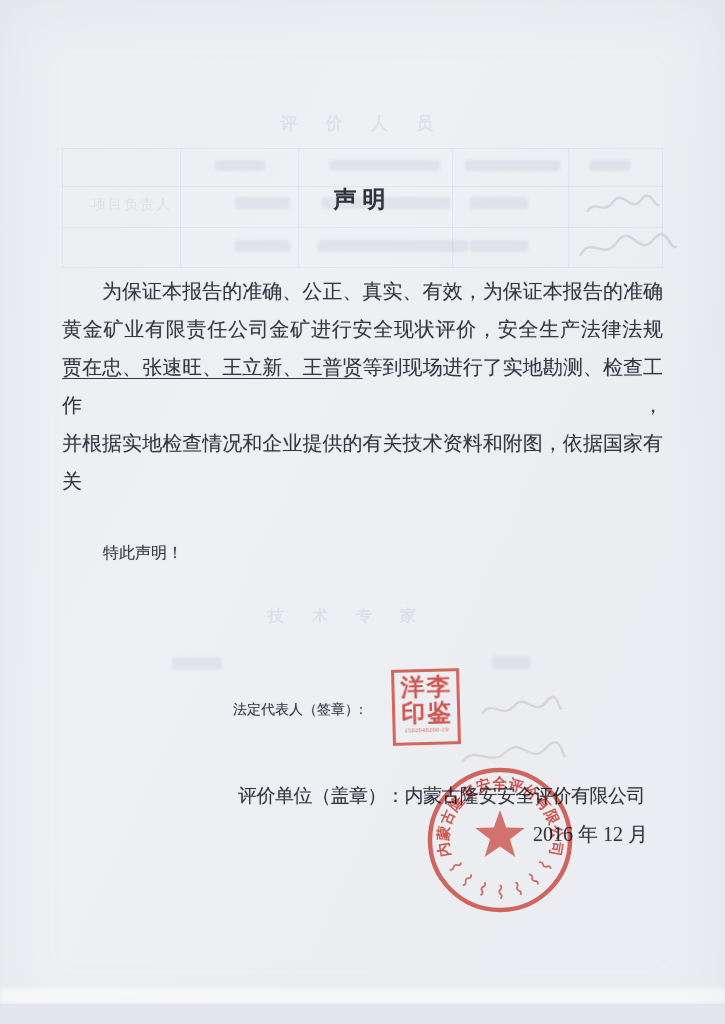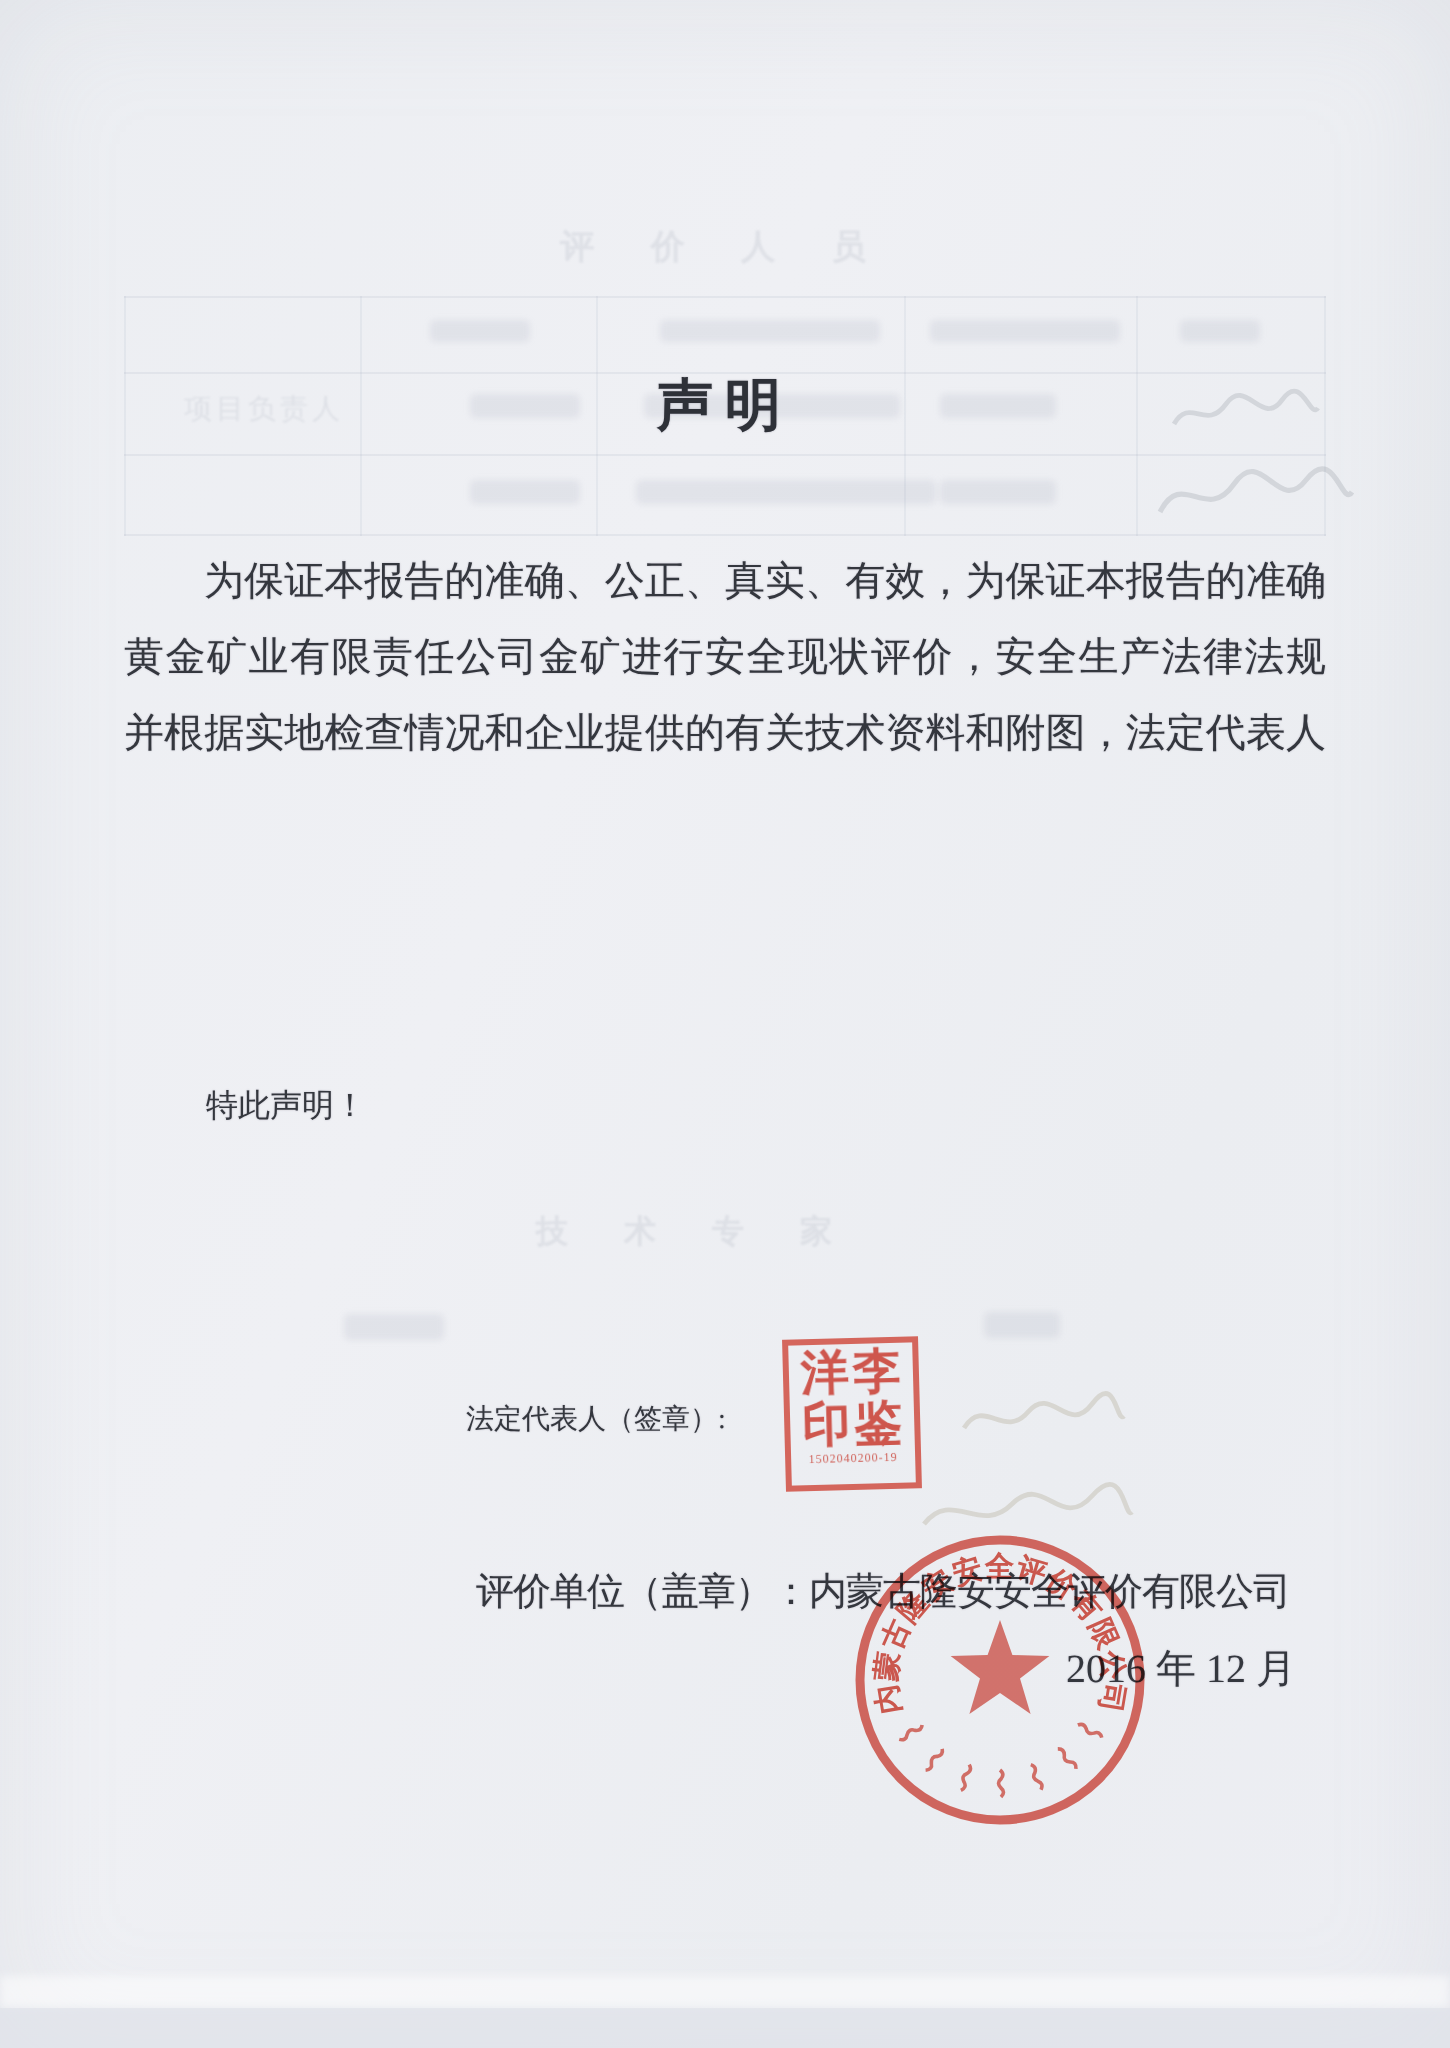--- a/index.html
+++ b/index.html
@@ -18,21 +18,21 @@
   .ghost-title-mid{left:268px;top:606px;font-size:16px;letter-spacing:12px;font-weight:bold;}
   .ghost-row-label{left:92px;top:196px;font-size:14px;letter-spacing:2px;}
   .ghost-table{position:absolute;left:62px;top:148px;width:601px;height:120px;opacity:.5;}
   .ghost-table .h{position:absolute;left:0;right:0;height:1px;background:rgba(148,158,178,.28);}
   .ghost-table .v{position:absolute;top:0;bottom:0;width:1px;background:rgba(148,158,178,.24);}
   .blob{position:absolute;background:rgba(140,150,170,.14);border-radius:3px;filter:blur(1.5px);}
   .ghost-svg{position:absolute;opacity:.3;}
   
   .doc-title{
     position:absolute;left:0;right:0;top:184px;text-align:center;
-    font-size:28px;font-weight:bold;letter-spacing:6px;color:#2e3138;
+    font-size:23px;font-weight:bold;letter-spacing:6px;color:#2e3138;
     text-shadow:0 0 1px rgba(60,55,80,.35);
   }
   .body-block{
     position:absolute;left:62px;top:272px;width:601px;
     font-size:20px;line-height:38px;color:#34373e;
     text-shadow:0 0 1px rgba(70,60,90,.3);
   }
   .jline{text-align:justify;text-align-last:justify;}
   .jline.first{text-indent:2em;}
   .jline.last{text-align:left;text-align-last:left;}
@@ -109,21 +109,22 @@
     <path d="M4,22 C18,4 32,28 48,12 S72,26 88,8 S104,20 108,16" fill="none" stroke="#aba289" stroke-width="2.4"></path>
   </svg>
 
   <div class="ghost ghost-title-mid">技 术 专 家</div>
 
   <div class="doc-title">声明</div>
 
   <div class="body-block">
     <div class="jline first">为保证本报告的准确、公正、真实、有效，为保证本报告的准确</div>
     <div class="jline">黄金矿业有限责任公司金矿进行安全现状评价，安全生产法律法规</div>
-    <div class="jline">并根据实地检查情况和企业提供的有关技术资料和附图，法定代表人</div>
+    <div class="jline"><span class="uname">贾在忠、张速旺、王立新、王普贤</span><span>等到现场进行了实地勘测、检查工作，</span></div>
+    <div class="jline">并根据实地检查情况和企业提供的有关技术资料和附图，依据国家有关</div>
   </div>
 
   <div class="hereby">特此声明！</div>
 
   <div class="legal-rep">法定代表人（签章）:</div>
 
   <div class="eval-unit">评价单位（盖章）：内蒙古隆安安全评价有限公司</div>
 
   <div class="date-line">2016 年 12 月</div>
 

